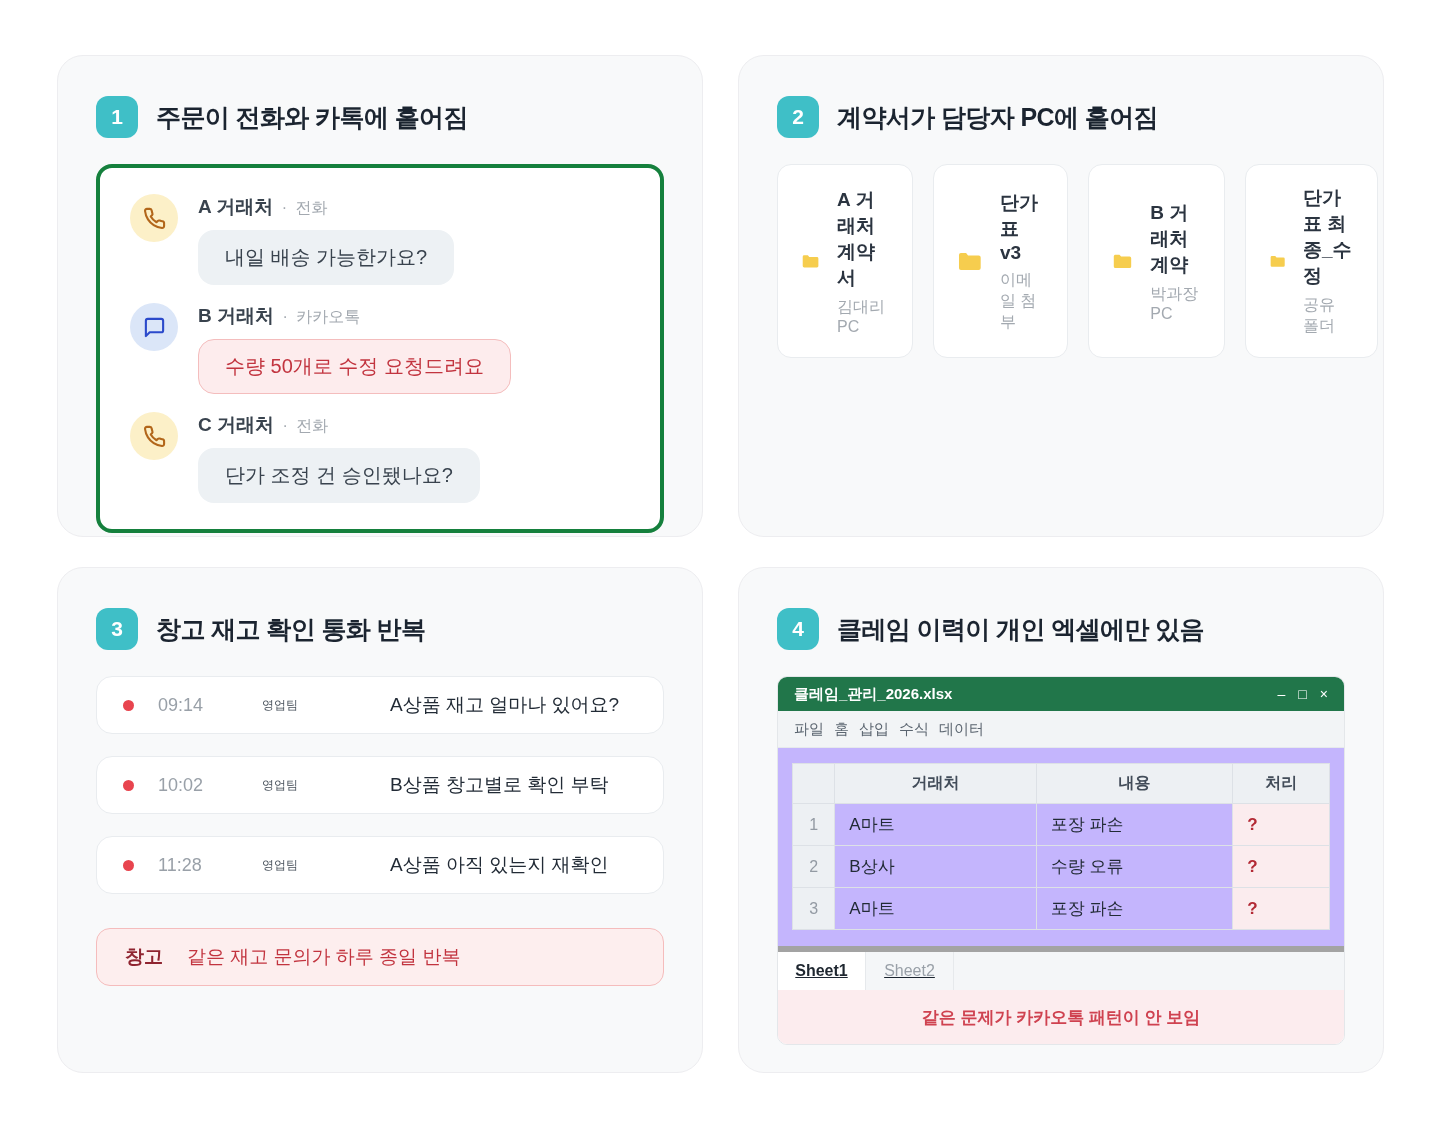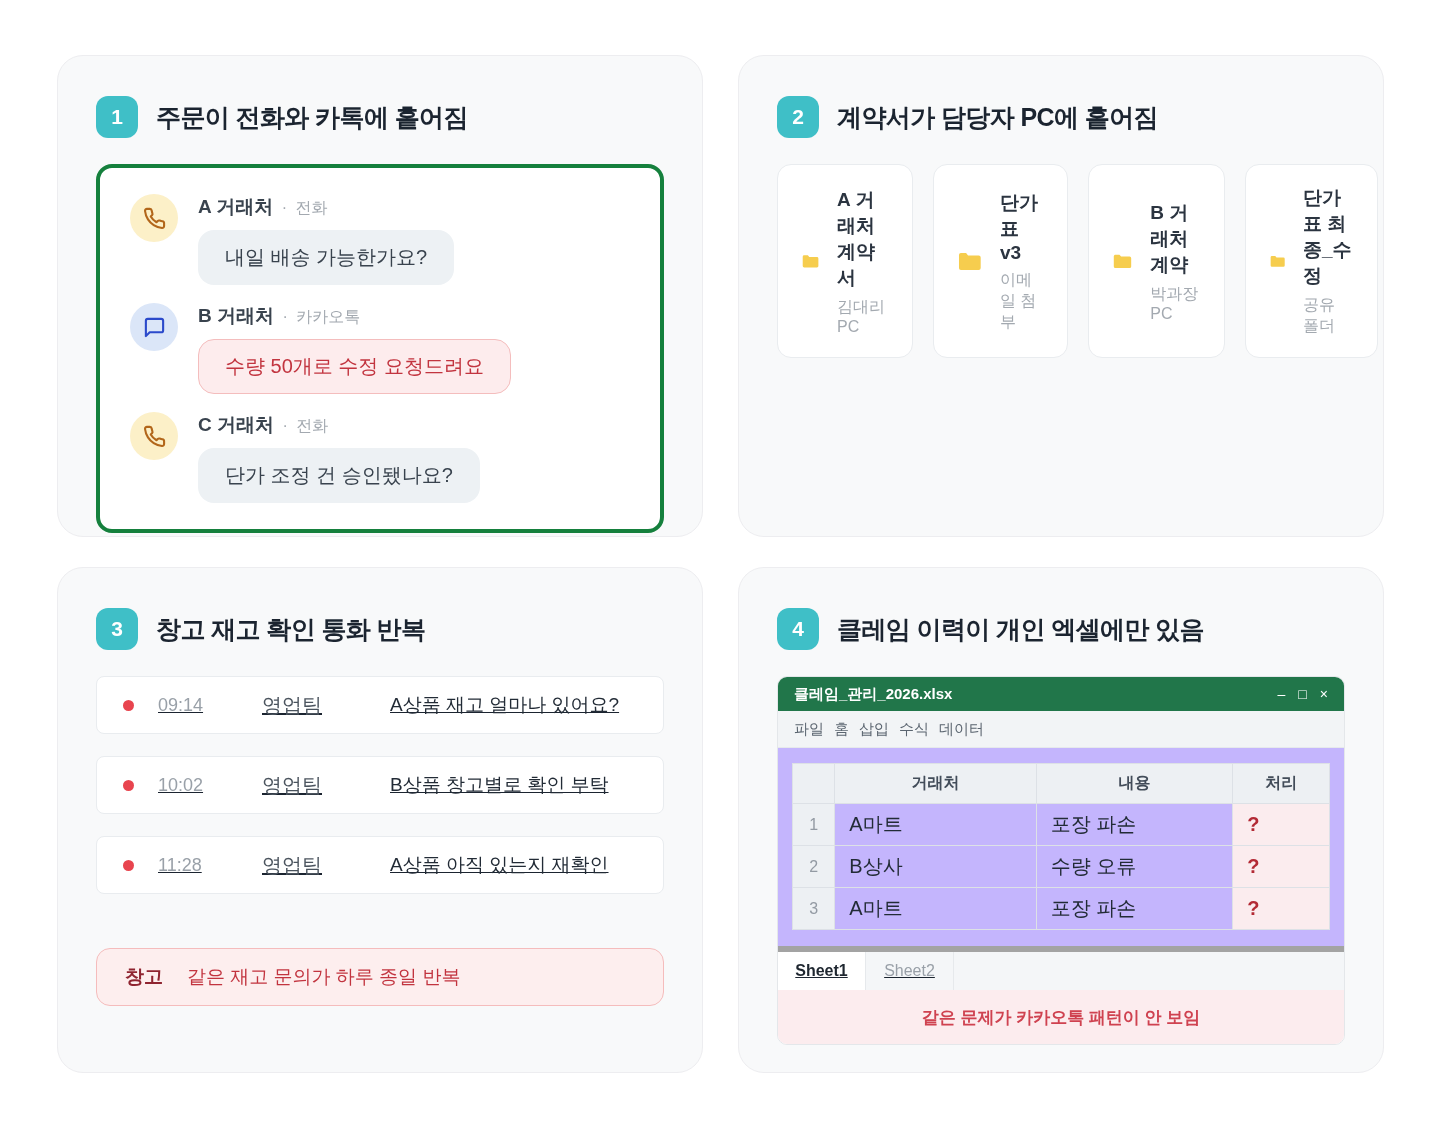--- a/index.html
+++ b/index.html
@@ -33,48 +33,48 @@
 
   
   .folder-grid { margin-top:26px; display:grid; grid-template-columns:1fr 1fr 1fr 1fr; gap:20px; }
   .folder-card { background:#fff; border:1px solid #e9ecef; border-radius:14px;
     padding:20px 24px; display:flex; align-items:center; gap:18px; min-height:92px; }
   .folder-title { font-size:19px; font-weight:700; color:#2b3440; }
   .folder-loc { font-size:16px; color:#a3a9b0; margin-top:6px; }
 
   
   .call-list { margin-top:26px; display:flex; flex-direction:column; gap:22px; }
-  .call-row { background:#fff; border:1px solid #e9ecef; border-radius:8px;
-    height:58px; display:flex; align-items:center; padding:0 26px;text-decoration:underline; }
+  .call-row { background:#fff; border:1px solid #e9ecef; border-radius:16px;
+    height:58px; display:flex; align-items:center; padding:0 26px; }
   .dot { width:11px; height:11px; border-radius:50%; background:#e8444e; flex:none; }
   .call-time { margin-left:24px; width:58px; font-size:18px; color:#99a0a8; }
-  .call-team { margin-left:46px; width:70px; font-size:20px; color:#4b545e; }
+  .call-team { margin-left:46px; width:70px; font-size:12px; color:#4b545e; }
   .call-text { margin-left:58px; font-size:19px; color:#222b36; }
-  .alert-banner { margin-top:32px; background:#fdeeee; border:1px solid #f5bcbc;
+  .alert-banner { margin-top:12px; background:#fdeeee; border:1px solid #f5bcbc;
     border-radius:14px; height:58px; display:flex; align-items:center;
     padding:0 28px; gap:24px; }
   .alert-label { font-weight:700; color:#8f2430; font-size:19px; }
   .alert-text { color:#c2343f; font-size:19px; }
 
   
   .excel { margin-top:26px; border-radius:10px; overflow:hidden;
     border:1px solid #e4e7ea; background:#fff; }
   .titlebar { height:34px; background:#21764a; display:flex; align-items:center;
     padding:0 16px; }
   .titlebar-name { color:#fff; font-size:15px; font-weight:600; }
   .win-controls { margin-left:auto; display:flex; gap:13px; color:#fff; font-size:14px; }
   .win-controls span { cursor:default; line-height:1; }
   .menubar { height:37px; background:#f2f4f6; border-bottom:1px solid #e6e9ec;
     display:flex; align-items:center; gap:10px; padding:0 16px; font-size:15px;
     color:#5b6570; }
   .sheet-body { padding:15px 14px 16px; background:#c4b5fd; }
   table { width:100%; border-collapse:collapse; font-size:16px; table-layout:fixed; }
   th, td { border:1px solid #dde1e6; }
   th { height:40px; background:#edf0f3; color:#424c59; font-weight:700; text-align:center; }
-  td { height:42px; padding-left:14px; color:#222b36; font-size:20px; }
+  td { height:42px; padding-left:14px; color:#222b36; font-size:17px; }
   col.c-num { width:42px; } col.c-client { width:200px; }
   col.c-issue { width:195px; } col.c-status { width:96px; }
   td.num { background:#edf0f3; color:#939aa3; text-align:center; padding-left:0;
     font-size:16px; }
   td.status-cell { background:#fbecee; color:#b32a35; font-weight:700; }
   .sheetrow { height:44px; background:#f4f6f8; border-top:6px solid #a3a3a3; display:flex;text-decoration:underline; }
   .sheettab { width:88px; display:flex; align-items:center; justify-content:center;
     font-size:16px; border-right:1px solid #e6e9ec; color:#99a0a8; }
   .sheettab.active { background:#fff; color:#1f2730; font-weight:700; }
   .excel-alert { height:54px; background:#fcecee; display:flex; align-items:center;

